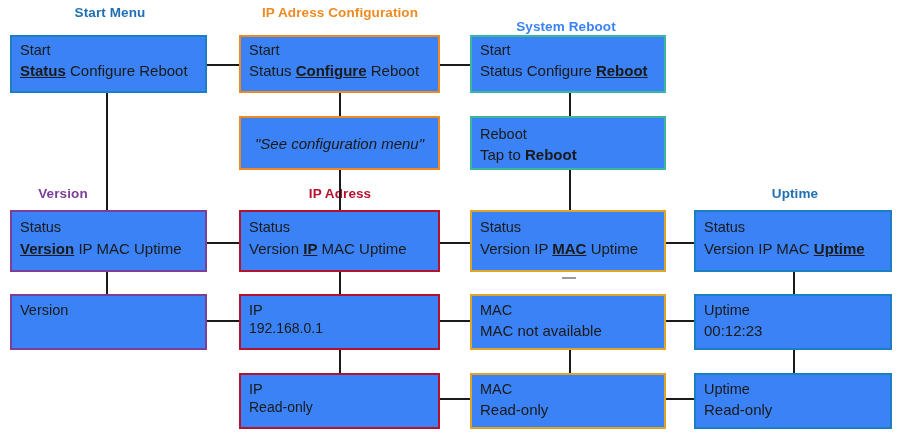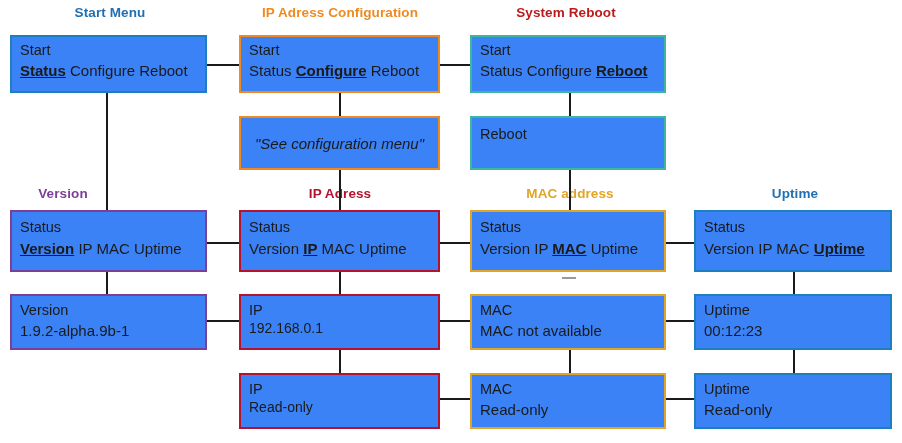--- a/index.html
+++ b/index.html
@@ -85,27 +85,26 @@
 </style>
 </head>
 <body>
 
 <div id="canvas">
 
   <div class="heading" style="left:30px; top:5px; width:160px; color:#1f6fb2;">Start Menu</div>
 
   <div class="heading" style="left:238px; top:5px; width:204px; color:#ef8a22;">IP Adress Configuration</div>
 
-  <div class="heading" style="left:468px; top:5px; width:196px; color:#b91c1c;">System Reboot</div>
+  <div class="heading" style="left:468px; top:19px; width:196px; color:#3b82f6;">System Reboot</div>
 
   <div class="heading" style="left:8px; top:186px; width:110px; color:#7b3f98;">Version</div>
 
   <div class="heading" style="left:240px; top:186px; width:200px; color:#b5122e;">IP Adress</div>
 
-  <div class="heading" style="left:470px; top:186px; width:200px; color:#e0a526;">MAC address</div>
 
   <div class="heading" style="left:700px; top:186px; width:190px; color:#1f6fb2;">Uptime</div>
 
   <div class="conn h" style="left:207px; top:64px; width:32px;"></div>
 
   <div class="conn h" style="left:440px; top:64px; width:30px;"></div>
 
   <div class="conn v" style="left:106px; top:93px; height:117px;"></div>
 
   <div class="conn v" style="left:339px; top:93px; height:23px;"></div>
@@ -150,20 +149,21 @@
     <div class="line l1">Start</div>
     <div class="line l2"><span>Status</span> <span>Configure</span> <span class="u">Reboot</span></div>
   </div>
 
   <div class="node" style="left:239px; top:116px; width:201px; height:54px; border-color:#ef8a22;">
     <div class="center-italic">"See configuration menu"</div>
   </div>
 
   <div class="node" style="left:470px; top:116px; width:196px; height:54px; border-color:#3cb79b;">
     <div class="line l1" style="top:8px;">Reboot</div>
+    <div class="line l2" style="top:28px;"><span>Tap to </span><span class="b">Reboot</span></div>
   </div>
 
   <div class="node" style="left:10px; top:210px; width:197px; height:62px; border-color:#7b3f98;">
     <div class="line l1" style="top:7px;">Status</div>
     <div class="line l2" style="top:28px;"><span class="u">Version</span> <span>IP</span> <span>MAC</span> <span>Uptime</span></div>
   </div>
 
   <div class="node" style="left:239px; top:210px; width:201px; height:62px; border-color:#b5122e;">
     <div class="line l1" style="top:7px;">Status</div>
     <div class="line l2" style="top:28px;"><span>Version</span> <span class="u">IP</span> <span>MAC</span> <span>Uptime</span></div>
@@ -174,21 +174,20 @@
     <div class="line l2" style="top:28px;"><span>Version</span> <span>IP</span> <span class="u">MAC</span> <span>Uptime</span></div>
   </div>
 
   <div class="node" style="left:694px; top:210px; width:198px; height:62px; border-color:#1c7fc0;">
     <div class="line l1" style="top:7px;">Status</div>
     <div class="line l2" style="top:28px;"><span>Version</span> <span>IP</span> <span>MAC</span> <span class="u">Uptime</span></div>
   </div>
 
   <div class="node" style="left:10px; top:294px; width:197px; height:56px; border-color:#7b3f98;">
     <div class="line l1" style="top:6px;">Version</div>
-    <div class="line l2 small" style="top:26px;">1.9.2-alpha.9b-1</div>
   </div>
 
   <div class="node" style="left:239px; top:294px; width:201px; height:56px; border-color:#b5122e;">
     <div class="line l1" style="top:6px;">IP</div>
     <div class="line l2 big" style="top:24px;">192.168.0.1</div>
   </div>
 
   <div class="node" style="left:470px; top:294px; width:196px; height:56px; border-color:#e0a526;">
     <div class="line l1" style="top:6px;">MAC</div>
     <div class="line l2 small" style="top:26px;text-align:center;">MAC not available</div>

